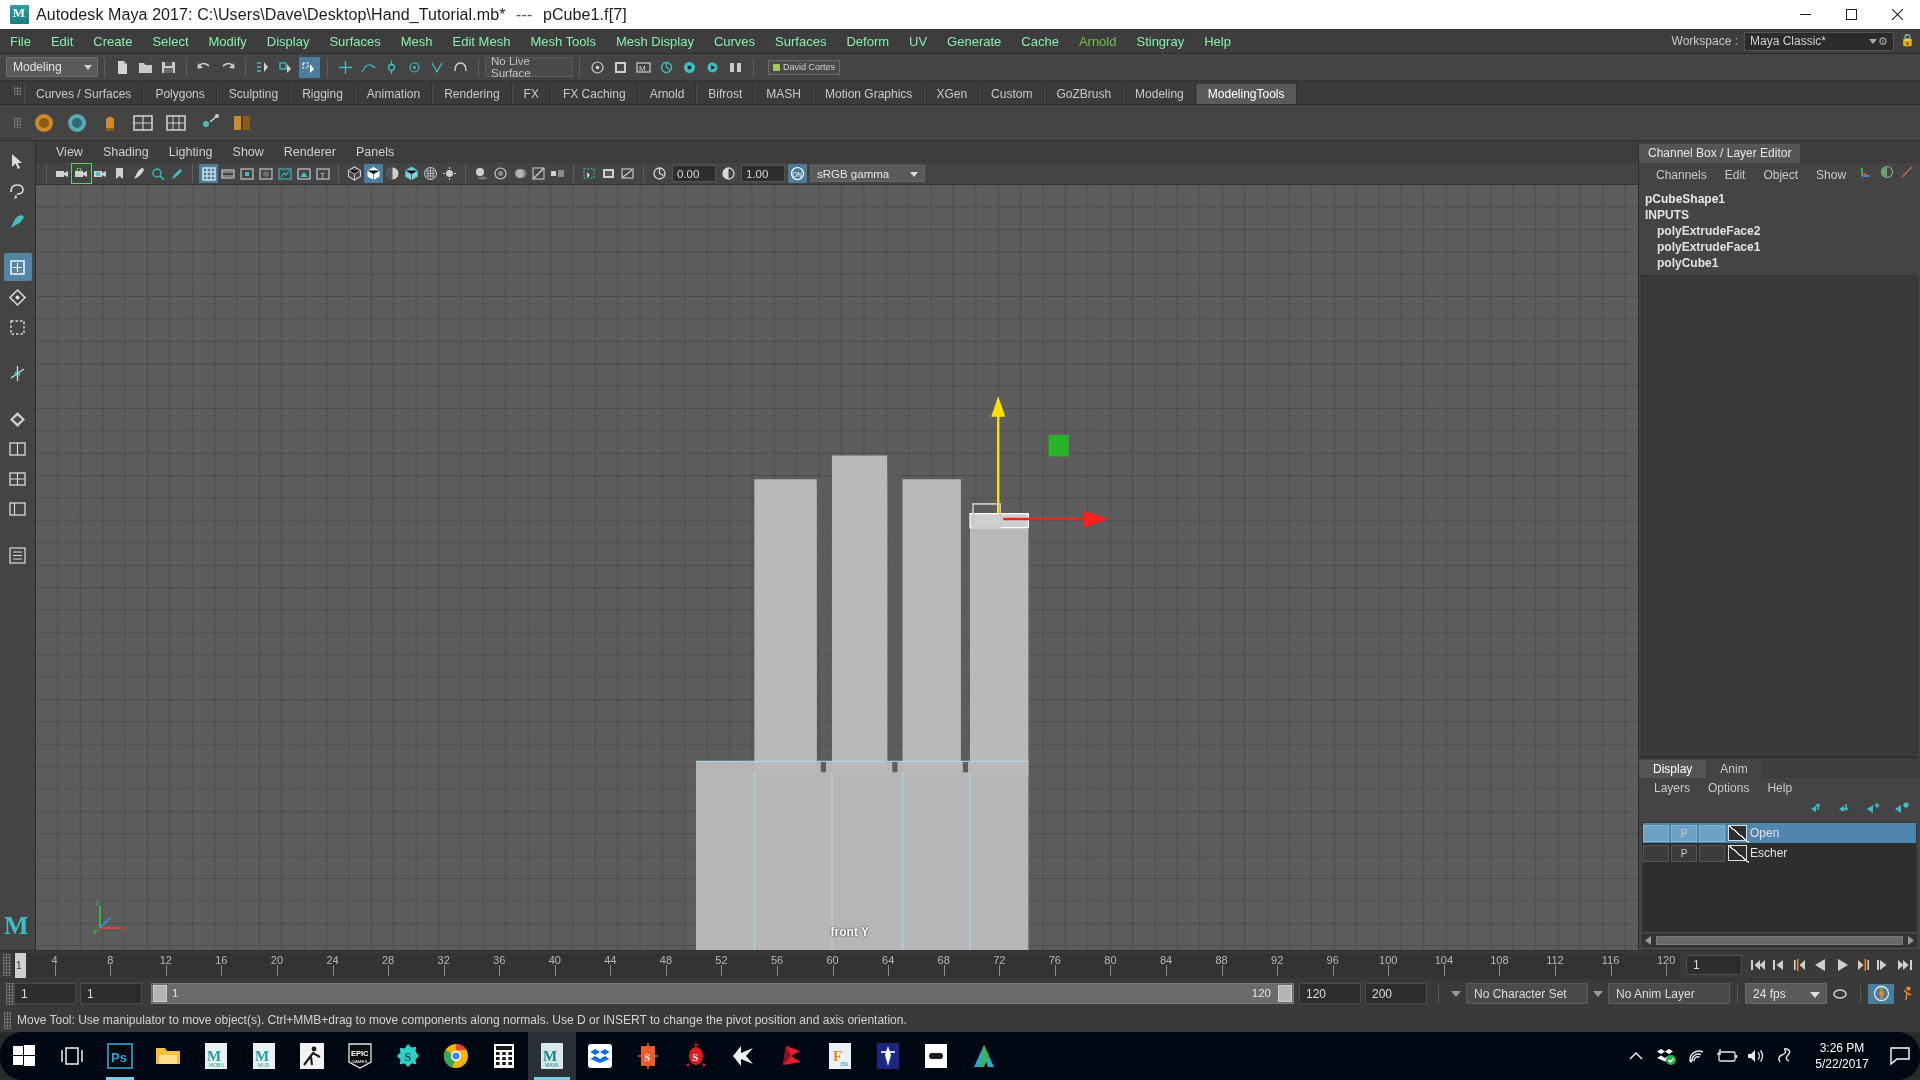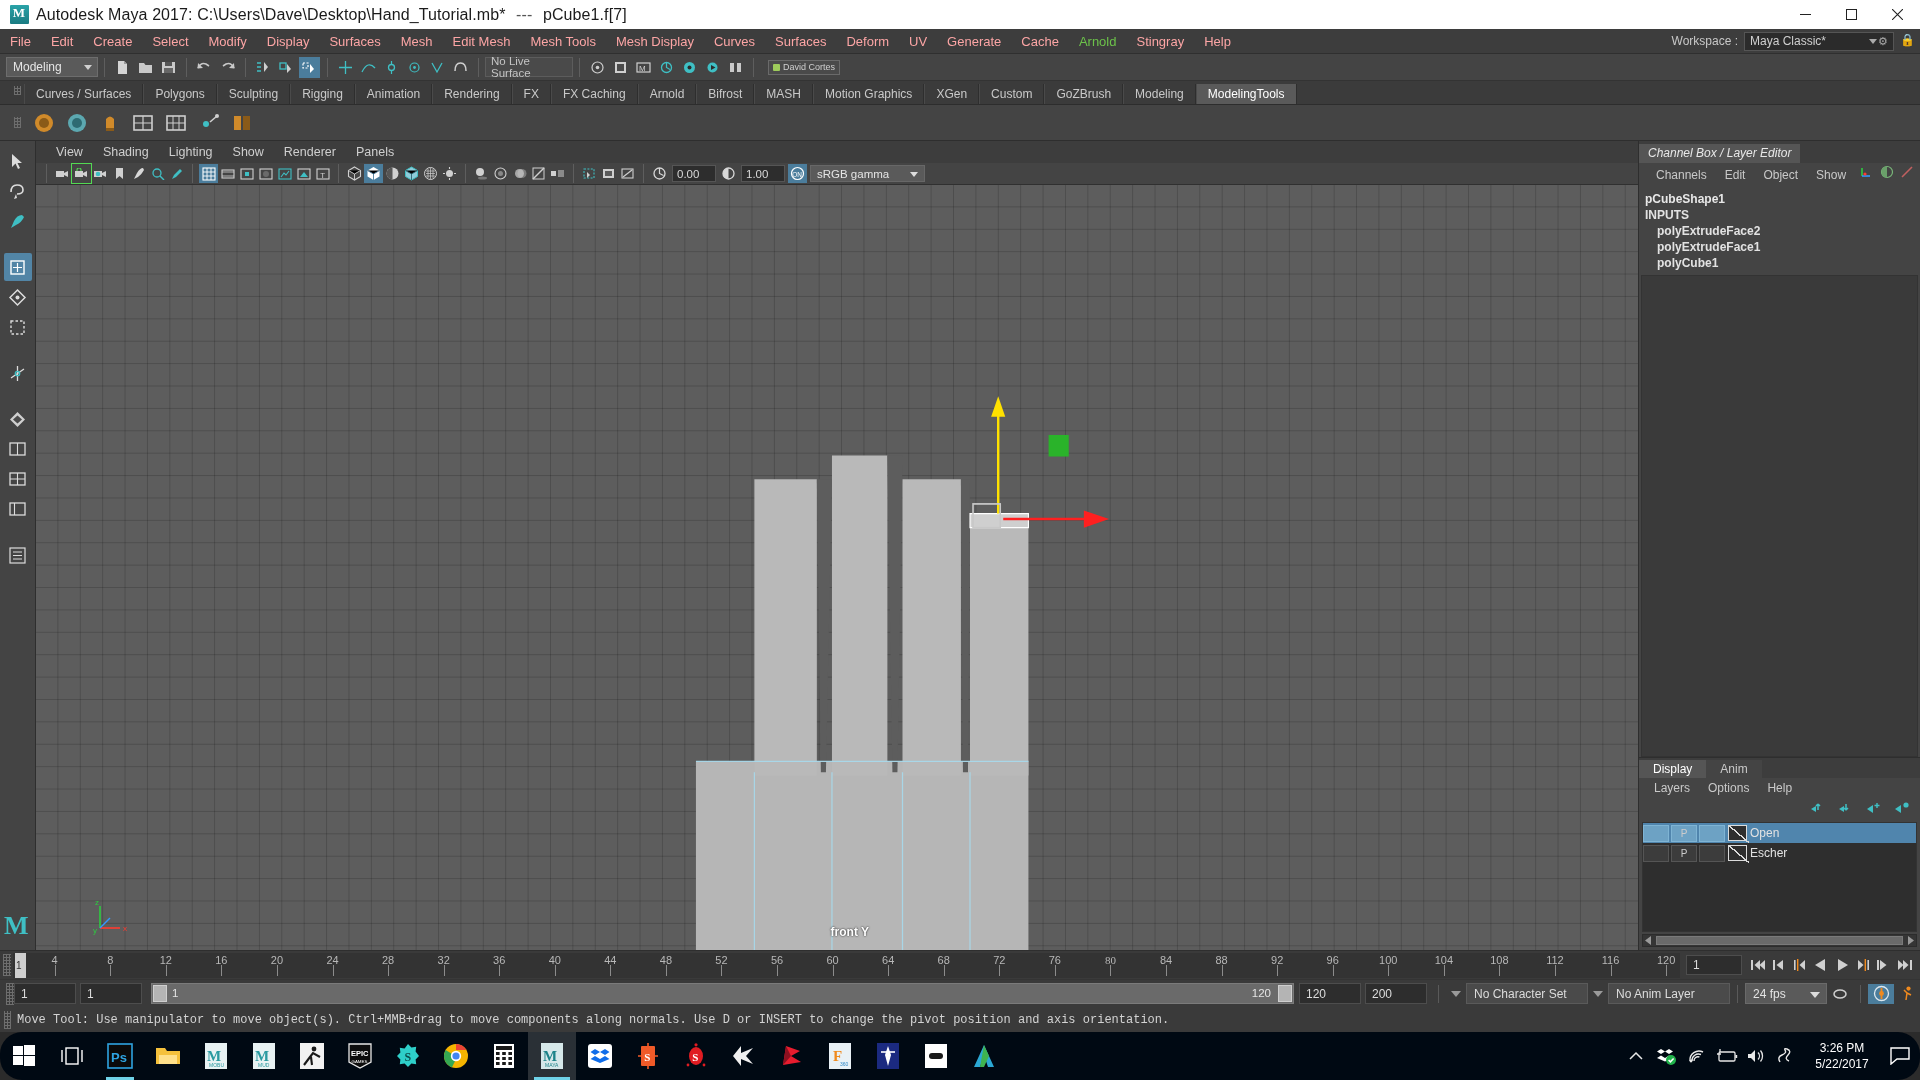--- a/index.html
+++ b/index.html
@@ -18,21 +18,21 @@
             color:#fff;font-size:13px;font-weight:bold;line-height:15px;text-align:center;border-radius:1px;
             font-family:"Liberation Serif",serif;}
   .tb-title { color:#1b1b1b; font-size:16px; margin-left:4px; white-space:nowrap; letter-spacing:0.1px;}
   .tb-title .sep { color:#555; padding:0 6px; }
   .tb-buttons { margin-left:auto; display:flex; height:29px; }
   .tb-btn { width:46px; height:29px; display:flex; align-items:center; justify-content:center; color:#222; font-size:13px;}
 
   
   .menubar { height:25px; background:#3d3d3d; display:flex; align-items:center; flex:none;
              border-bottom:1px solid #2f2f2f; position:relative;}
-  .menuitem { padding:0 10px; height:25px; line-height:25px; font-size:13px; color:#fca5a5; white-space:nowrap;}
+  .menuitem { padding:0 10px; height:25px; line-height:25px; font-size:13px; color:#86efac; white-space:nowrap;}
   .menuitem.arnold{ color:#6cc24a; }
   .mb-right { margin-left:auto; display:flex; align-items:center; padding-right:4px;}
   .ws-label { font-size:12px; color:#c8c8c8; margin-right:6px;}
   .ws-select { width:150px; height:19px; background:#2b2b2b; border:1px solid #555; color:#cfcfcf;
                font-size:12px; display:flex; align-items:center; padding-left:5px; position:relative;}
   .ws-select .arrow{ position:absolute; right:16px; top:6px; border-left:4px solid transparent;
                      border-right:4px solid transparent; border-top:5px solid #aaa;}
   .ws-select .gear{ position:absolute; right:2px; top:2px; width:13px;height:13px;color:#aaa;font-size:11px;}
   .lock-ico{ width:16px;height:16px;margin-left:6px;color:#b0b0b0;font-size:12px;text-align:center;}
 
@@ -103,21 +103,21 @@
        linear-gradient(to bottom, rgba(0,0,0,.17) 1px, transparent 1px);
      background-size:22.4px 22.4px;
      background-position:-1px -1px;}
   .hand{ position:absolute; }
   .axis-gizmo{ position:absolute; left:56px; bottom:14px; width:40px; height:40px; }
   .front-label{ position:absolute; color:#ffffff; font-size:12px; font-weight:bold; text-shadow:0 0 2px #000;}
 
   
   .rightpanel{ width:282px; flex:none; background:#444; display:flex; flex-direction:column;
                border-left:1px solid #2e2e2e;}
-  .cb-tabrow{ height:22px; background:#3d3d3d; display:flex; align-items:flex-end;font-style:italic;}
+  .cb-tabrow{ height:22px; background:#3d3d3d; display:flex; align-items:flex-end;}
   .cb-tab{ height:19px; line-height:19px; padding:0 9px; font-size:12px; background:#555; color:#e8e8e8;}
   .cb-menurow{ height:24px; display:flex; align-items:center; padding-left:8px; background:#444; position:relative;}
   .cb-menu{ padding:0 9px; font-size:12px; color:#c9c9c9; height:20px; line-height:20px;}
   .cb-right-ico{ position:absolute; right:6px; top:2px; display:flex; gap:6px; align-items:center;}
   .cb-list{ flex:0 0 auto; padding:4px 0 0 4px; font-size:12px;}
   .cb-node{ color:#e8e8e8; font-weight:bold; padding:1px 0 1px 2px;}
   .cb-inputs{ color:#e2e2e2; font-weight:bold; padding:1px 0 1px 2px;}
   .cb-input-item{ color:#e2e2e2; font-weight:bold; padding:1px 0 1px 14px;}
   .cb-empty{ flex:1; background:#3a3a3a; margin:4px 2px 0 2px; border:1px solid #333;}
 
@@ -179,21 +179,21 @@
   .cmd-grip{ width:7px; height:18px; margin-right:5px;
     background-image:repeating-linear-gradient(0deg,#6e6e6e 0 1px,transparent 1px 3px),
                      repeating-linear-gradient(90deg,#6e6e6e 0 1px,transparent 1px 3px);}
   .cmd-tab{ width:58px;height:22px;background:#4a4a4a;color:#dcdcdc;font-size:12px;display:flex;
             align-items:center;justify-content:center;}
   .cmd-input{ flex:1; height:22px; background:#2e2e2e; border:none; color:#ddd; font-size:12px; padding-left:5px;
               font-family:"Liberation Sans",sans-serif;}
   .cmd-out{ width:790px;height:22px;background:#2e2e2e;margin-left:3px;}
   .cmd-ico{ width:26px;height:22px;display:flex;align-items:center;justify-content:center;color:#bbb;font-size:12px;}
 
-  .helpline{ height:25px; background:#3a3a3a; display:flex; align-items:center; flex:none; padding-left:4px;font-family:Liberation Mono, monospace;}
+  .helpline{ height:25px; background:#3a3a3a; display:flex; align-items:center; flex:none; padding-left:4px;}
   .help-grip{ width:7px; height:18px; margin-right:6px;
     background-image:repeating-linear-gradient(0deg,#6e6e6e 0 1px,transparent 1px 3px),
                      repeating-linear-gradient(90deg,#6e6e6e 0 1px,transparent 1px 3px);}
   .help-text{ font-size:12px; color:#d3d3d3; }
 
   
   .taskbar{ height:48px; background:#000913; display:flex; align-items:center; flex:none; position:relative;border-radius:22px;}
   .tk-start{ width:48px;height:48px;display:flex;align-items:center;justify-content:center;}
   .tk-item{ width:48px;height:48px;display:flex;align-items:center;justify-content:center;position:relative;}
   .tk-item.running{ background:#2a3036; }
@@ -950,21 +950,21 @@
         <div class="tl-num" style="left: 49.1667%;">60</div>
         <div class="tl-tick" style="left: 52.5%;"></div>
         <div class="tl-num" style="left: 52.5%;">64</div>
         <div class="tl-tick" style="left: 55.8333%;"></div>
         <div class="tl-num" style="left: 55.8333%;">68</div>
         <div class="tl-tick" style="left: 59.1667%;"></div>
         <div class="tl-num" style="left: 59.1667%;">72</div>
         <div class="tl-tick" style="left: 62.5%;"></div>
         <div class="tl-num" style="left: 62.5%;">76</div>
         <div class="tl-tick" style="left: 65.8333%;"></div>
-        <div class="tl-num" style="left: 65.8333%; font-family: Liberation Serif, serif;">80</div>
+        <div class="tl-num" style="left: 65.8333%;">80</div>
         <div class="tl-tick" style="left: 69.1667%;"></div>
         <div class="tl-num" style="left: 69.1667%;">84</div>
         <div class="tl-tick" style="left: 72.5%;"></div>
         <div class="tl-num" style="left: 72.5%;">88</div>
         <div class="tl-tick" style="left: 75.8333%;"></div>
         <div class="tl-num" style="left: 75.8333%;">92</div>
         <div class="tl-tick" style="left: 79.1667%;"></div>
         <div class="tl-num" style="left: 79.1667%;">96</div>
         <div class="tl-tick" style="left: 82.5%;"></div>
         <div class="tl-num" style="left: 82.5%;">100</div>

